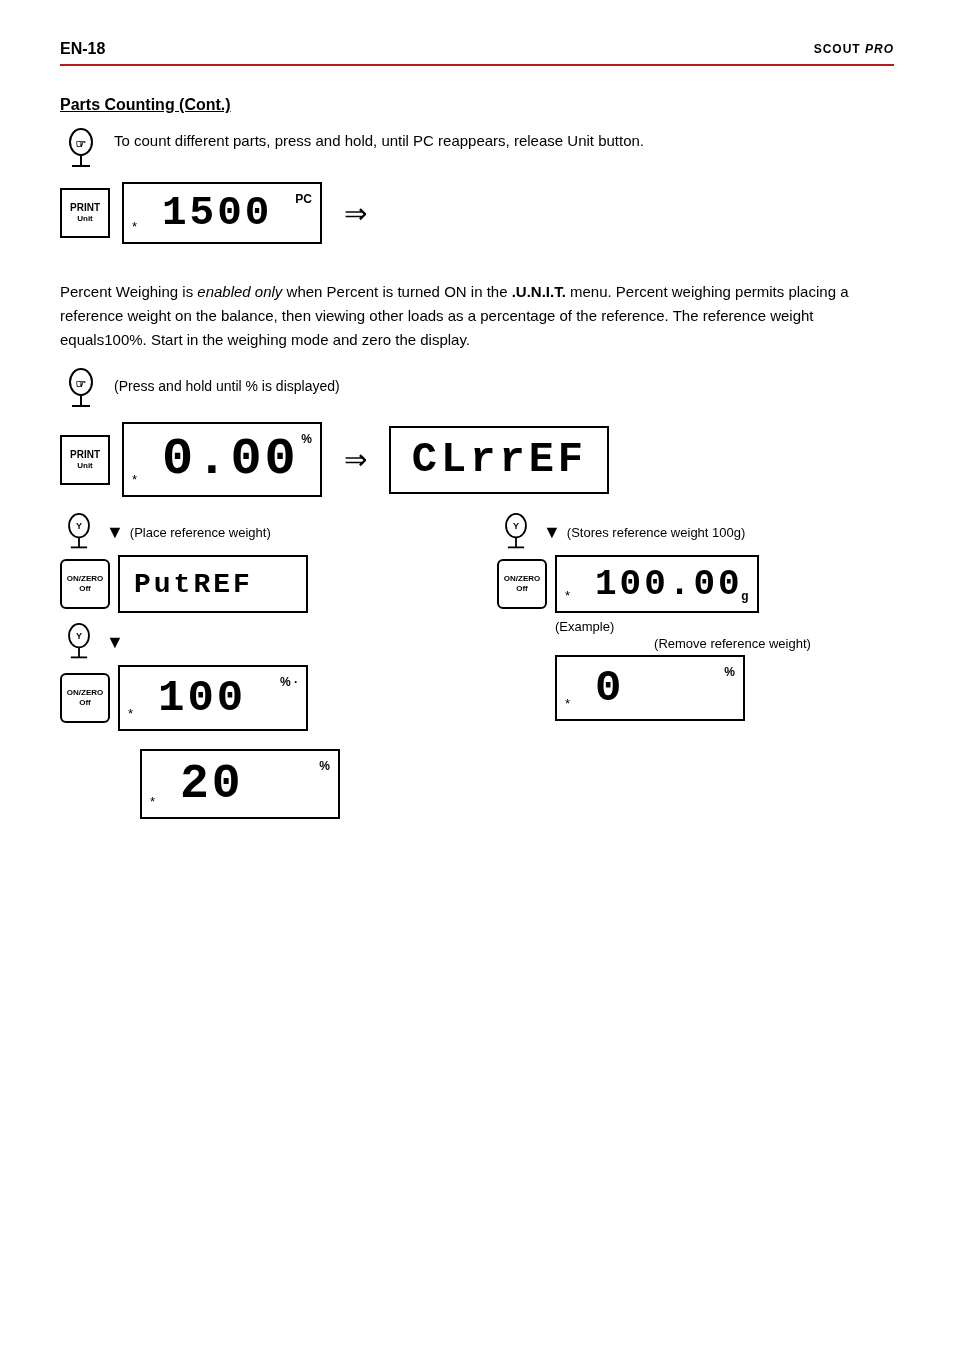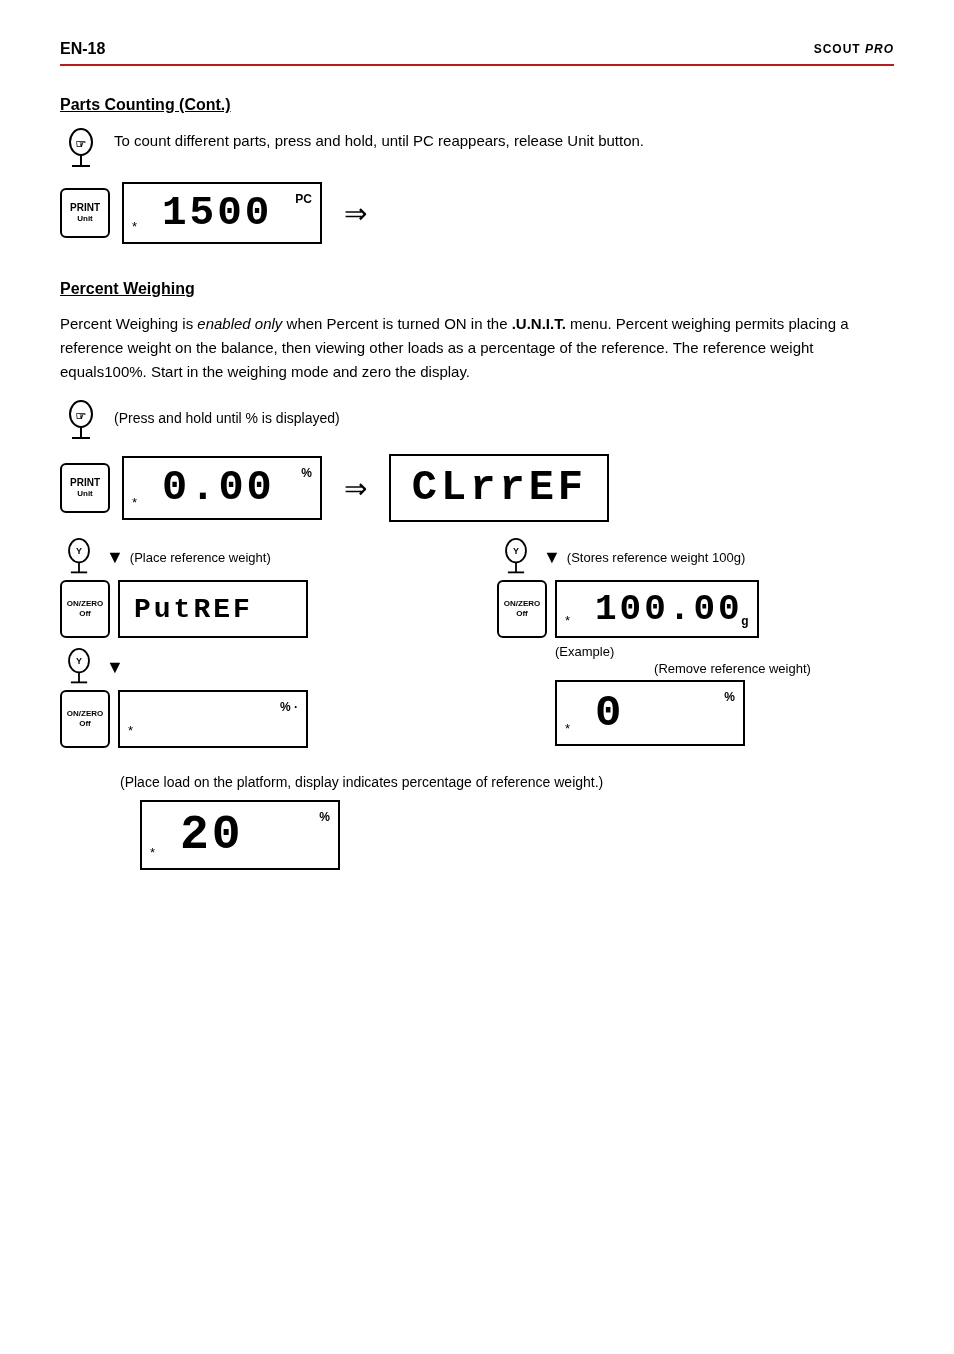--- a/index.html
+++ b/index.html
@@ -103,21 +103,21 @@
 
     
     .scale-button {
       display: inline-flex;
       flex-direction: column;
       align-items: center;
       justify-content: center;
       width: 50px;
       height: 50px;
       border: 2px solid #000;
-      border-radius: 6px;
+      border-radius: 0;
       font-size: 9px;
       font-weight: bold;
       text-align: center;
       line-height: 1.2;
       background: #fff;
       position: relative;
     }
     .scale-button .btn-top {
       font-size: 10px;
       font-weight: bold;
@@ -176,21 +176,21 @@
       gap: 6px;
       margin-bottom: 4px;
     }
 
     .onzero-btn {
       display: inline-flex;
       flex-direction: column;
       align-items: center;
       justify-content: center;
       width: 50px;
-      height: 58px;
+      height: 50px;
       border: 2px solid #000;
       border-radius: 6px;
       font-size: 8px;
       font-weight: bold;
       text-align: center;
       line-height: 1.2;
       background: #fff;
     }
 
     .down-arrow {
@@ -275,21 +275,20 @@
       <span class="display-number seg" style="padding-left:24px; font-size:41px;">1500</span>
       <span class="display-unit">PC</span>
     </div>
 
     <span class="arrow-symbol">⇒</span>
 
   </div>
 </div>
 
 <div class="section-gap" style="margin-top:36px;">
-  <div class="section-title">Percent Weighing</div>
 
   <p class="instruction-text">
     <span>Percent Weighing is </span><em>enabled only</em><span> when Percent is turned ON in the </span><strong>.U.N.I.T.</strong><span> menu. Percent weighing permits placing a reference weight on the balance, then viewing other loads as a percentage of the reference. The reference weight equals100%.  Start in the weighing mode and zero the display.</span>
   </p>
 
   <div class="row-inline" style="margin-top:10px; align-items:center;">
 
     <svg class="hand-icon" viewBox="0 0 42 42">
       <ellipse cx="21" cy="14" rx="11" ry="13" stroke="#000" stroke-width="2" fill="none"></ellipse>
       <line x1="21" y1="27" x2="21" y2="38" stroke="#000" stroke-width="2"></line>
@@ -300,21 +299,21 @@
   </div>
 
   <div class="row-inline" style="align-items:center; margin-top:4px;">
     <div class="scale-button">
       <span class="btn-top">PRINT</span>
       <span class="btn-bottom">Unit</span>
     </div>
 
     <div class="display-box" style="min-width:200px; min-height:62px;">
       <span class="star">*</span>
-      <span class="display-number seg" style="padding-left:24px; font-size:42px;">0.00</span>
+      <span class="display-number seg" style="padding-left:24px; font-size:52px;">0.00</span>
       <span class="display-unit">%</span>
     </div>
 
     <span class="arrow-symbol">⇒</span>
 
     <div class="display-box-wide">
       <span class="display-seg-large">CLrrEF</span>
     </div>
   </div>
 
@@ -353,20 +352,21 @@
         <span class="down-arrow">▼</span>
       </div>
 
       <div class="display-row">
         <div class="onzero-btn">
           <span>ON/ZERO</span>
           <span>Off</span>
         </div>
         <div class="display-box" style="min-width:190px; min-height:58px;">
           <span class="star">*</span>
+          <span class="display-number seg" style="padding-left:24px; font-size:44px;">100</span>
           <span class="display-unit">% ·</span>
         </div>
       </div>
     </div>
 
     <div class="col-right">
 
       <div class="y-button-wrap">
         <svg width="38" height="38" viewBox="0 0 42 42">
           <ellipse cx="21" cy="14" rx="11" ry="13" stroke="#000" stroke-width="2" fill="none"></ellipse>
@@ -396,21 +396,20 @@
       <div class="display-row" style="margin-top:4px; margin-left:58px;">
         <div class="display-box" style="min-width:190px; min-height:58px;">
           <span class="star">*</span>
           <span class="display-number seg" style="padding-left:24px; font-size:44px;">0</span>
           <span class="display-unit">%</span>
         </div>
       </div>
     </div>
   </div>
 
-  <div class="bottom-note" style="margin-top:20px; margin-left:60px;">(Place load on the platform, display indicates percentage of reference weight.)</div>
 
   <div class="display-row" style="margin-left:80px;">
     <div class="display-box" style="min-width:200px; min-height:62px;">
       <span class="star">*</span>
       <span class="display-number seg" style="padding-left:24px; font-size:48px;">20</span>
       <span class="display-unit">%</span>
     </div>
   </div>
 </div>
 

